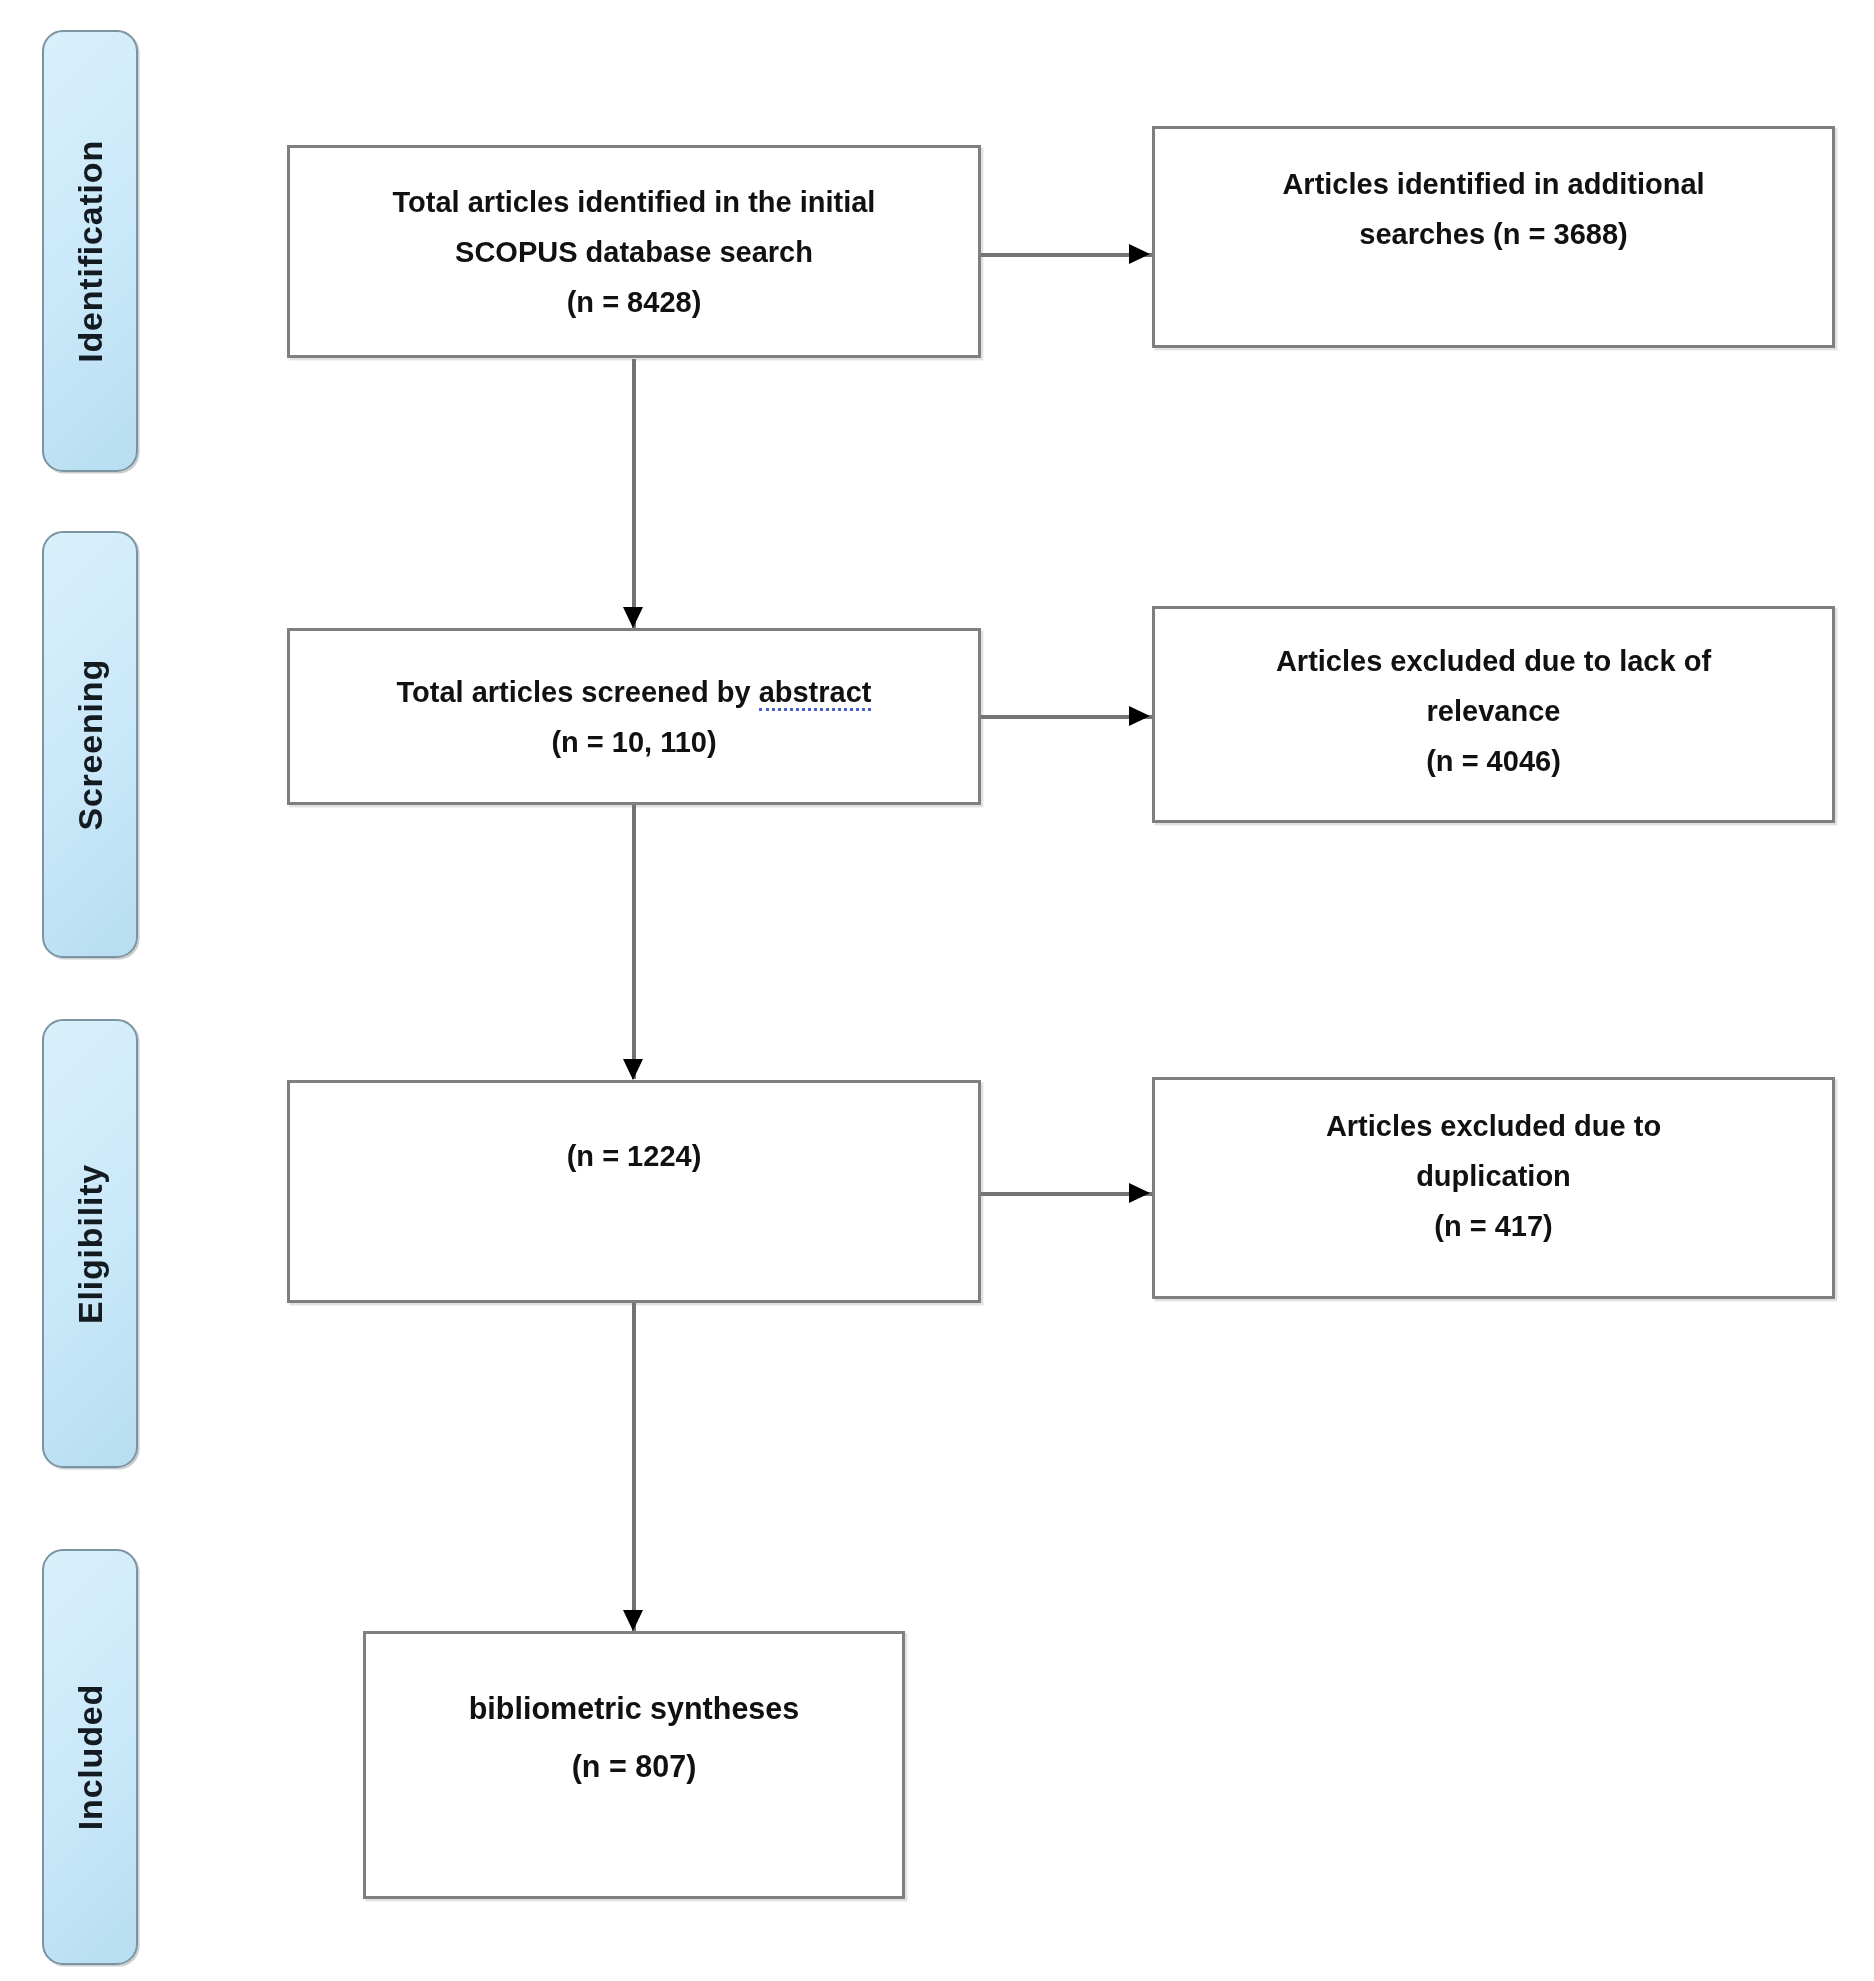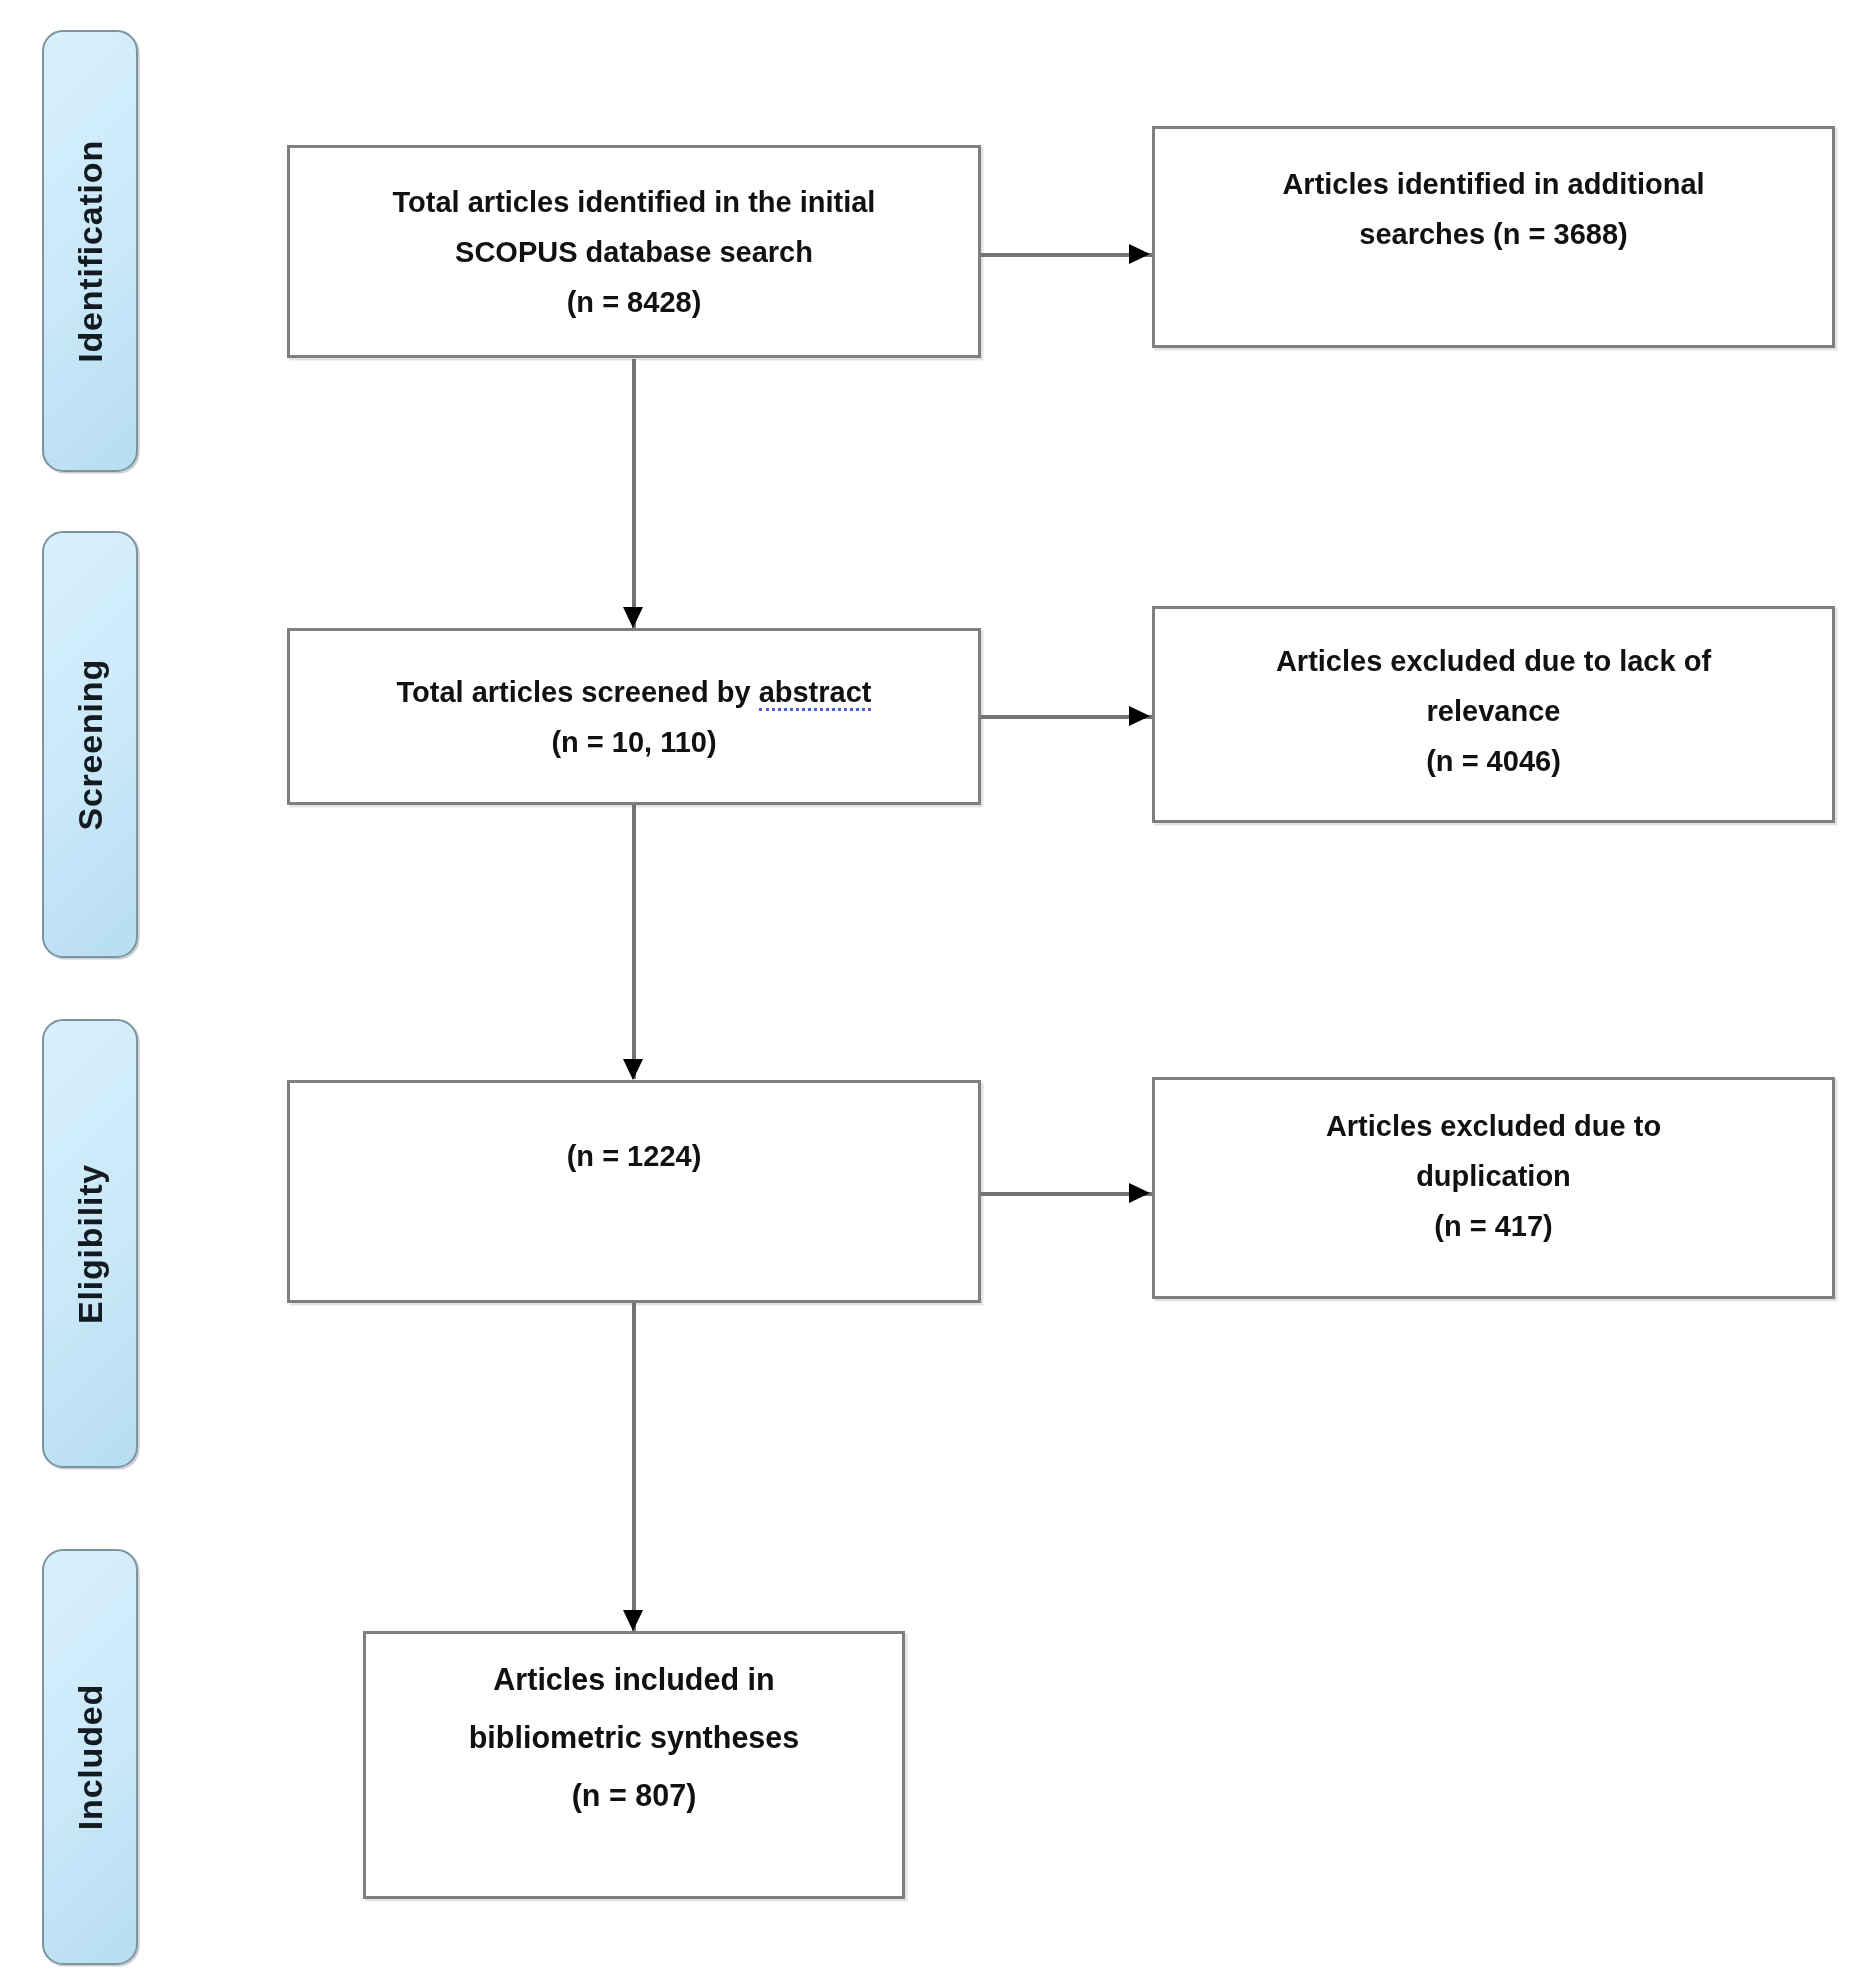--- a/index.html
+++ b/index.html
@@ -156,21 +156,20 @@
   <div class="flow-box box-after-exclusion">
     <div class="line">(n = 1224)</div>
   </div>
   <div class="flow-box box-excluded-duplication">
     <div class="line">Articles excluded due to</div>
     <div class="line">duplication</div>
     <div class="line">(n = 417)</div>
   </div>
 
   <div class="flow-box box-included-final">
-    <div class="line">Articles included in</div>
     <div class="line">bibliometric syntheses</div>
     <div class="line">(n = 807)</div>
   </div>
 
   <div>
     <div class="connector-h" style="left:981px; top:253px; width:171px;"></div>
     <div class="arrowhead-right" style="left:1129px; top:244px;"></div>
   </div>
 
   <div>

